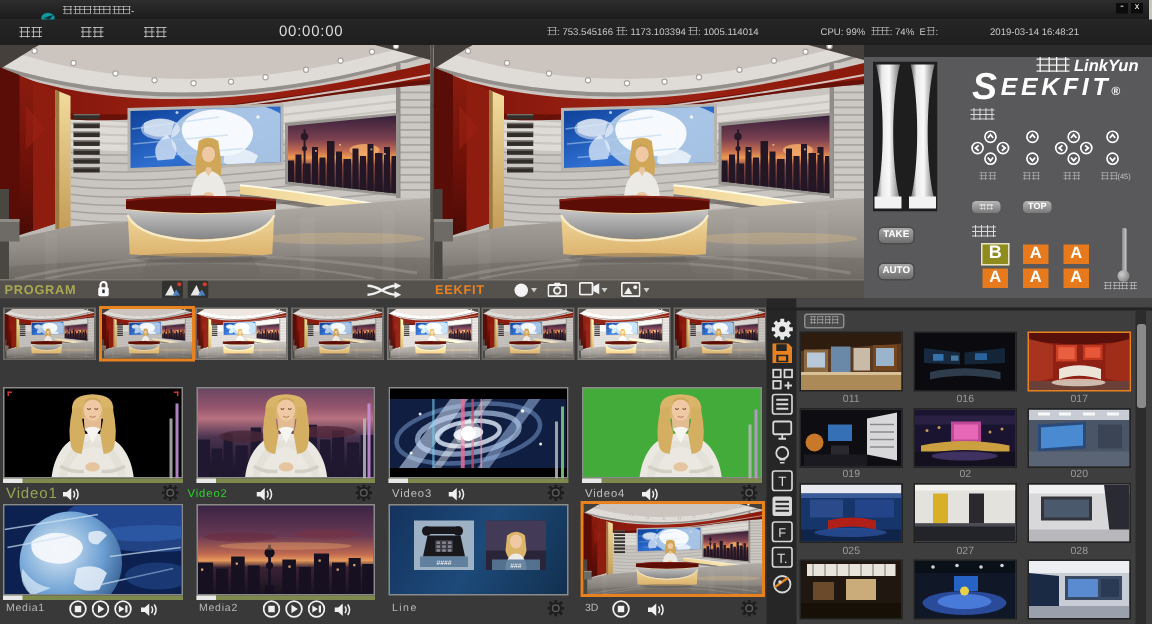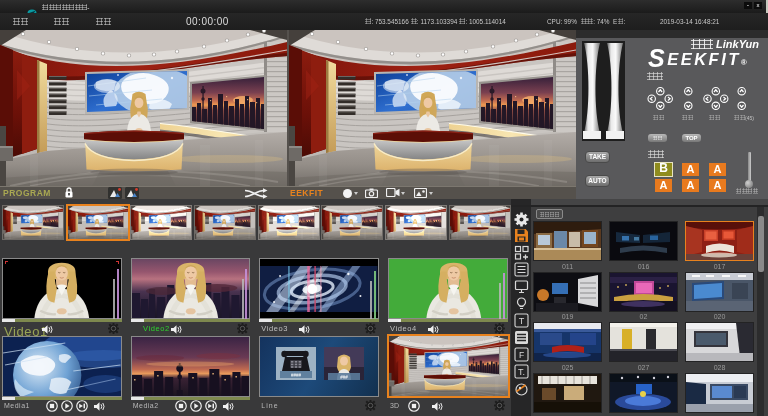--- a/index.html
+++ b/index.html
@@ -443,21 +443,21 @@
 <div class="ab" style="left:449px;top:205px;width:62px;height:35px;border:1px solid #6e6a66"><svg width="60" height="33">
       <use href="#studio"></use>
     </svg></div>
 <div class="ab" style="left:2px;top:257.5px;width:119.5px;height:61.5px;background:#000;border:1px solid #8a8a8a"><svg width="117.5" height="59.5" viewBox="0 0 120 62" preserveAspectRatio="none">
       <use href="#bust"></use>
     </svg><div class="ab" style="left:2px;top:2px;width:3px;height:3px;border-left:1px solid #c33;border-top:1px solid #c33"></div><div class="ab" style="right:2px;top:2px;width:3px;height:3px;border-right:1px solid #c33;border-top:1px solid #c33"></div></div>
 <div class="ab" style="left:113px;top:278.5px;width:2px;height:40px;background:#b9b9b9;opacity:.85"></div>
 <div class="ab" style="left:116.5px;top:268.5px;width:2px;height:50px;background:#c490d8;opacity:.9"></div>
 <div class="ab" style="left:2px;top:319px;width:119.5px;height:3px;background:#7e894e"></div>
 <div class="ab" style="left:2px;top:319px;width:13px;height:3px;background:#e8e8e8"></div>
-<div class="ab" style="left:4px;top:324px;color:#98a455;font-size:13px;letter-spacing:.6px">Video1</div>
+<div class="ab" style="left:4px;top:324px;color:#98a455;font-size:10px;letter-spacing:.6px">Video1</div>
 <svg class="ab" style="left:42px;top:324.5px" width="11" height="9" viewBox="0 0 11 9">
 <path d="M0,3 h2.5 L5.5,0.3 V8.7 L2.5,6 H0 Z" fill="#f0f0f0"></path>
 <path d="M7,2.2 q1.5,2.3 0,4.6 M8.8,1 q2.5,3.5 0,7" stroke="#f0f0f0" stroke-width="1" fill="none"></path>
   </svg>
 <svg class="ab" style="left:108px;top:323px" width="11" height="11" viewBox="0 0 11 11">
 <circle cx="5.5" cy="5.5" r="4" fill="#1d1d1d"></circle>
 <g fill="#1d1d1d">
       <rect x="4.6" y="0" width="1.8" height="2"></rect>
       <rect x="4.6" y="9" width="1.8" height="2"></rect>
       <rect x="0" y="4.6" width="2" height="1.8"></rect>
@@ -488,21 +488,21 @@
       <ellipse cx="85" cy="5" rx="20" ry="4" fill="#54283a" opacity=".8"></ellipse>
     </svg>
 <svg class="ab" style="left:0;top:0" width="117.5" height="59.5" viewBox="0 0 120 62" preserveAspectRatio="none">
       <use href="#bust"></use>
     </svg>
   </div>
 <div class="ab" style="left:241.7px;top:278.5px;width:2px;height:40px;background:#b9b9b9;opacity:.85"></div>
 <div class="ab" style="left:245.2px;top:268.5px;width:2px;height:50px;background:#c490d8;opacity:.9"></div>
 <div class="ab" style="left:130.7px;top:319px;width:119.5px;height:3px;background:#7e894e"></div>
 <div class="ab" style="left:130.7px;top:319px;width:13px;height:3px;background:#e8e8e8"></div>
-<div class="ab" style="left:143px;top:324px;color:#2ed32e;font-size:7.5px;letter-spacing:.6px">Video2</div>
+<div class="ab" style="left:125px;top:324px;color:#2ed32e;font-size:7.5px;letter-spacing:.6px">Video2</div>
 <svg class="ab" style="left:170.7px;top:324.5px" width="11" height="9" viewBox="0 0 11 9">
 <path d="M0,3 h2.5 L5.5,0.3 V8.7 L2.5,6 H0 Z" fill="#f0f0f0"></path>
 <path d="M7,2.2 q1.5,2.3 0,4.6 M8.8,1 q2.5,3.5 0,7" stroke="#f0f0f0" stroke-width="1" fill="none"></path>
   </svg>
 <svg class="ab" style="left:236.7px;top:323px" width="11" height="11" viewBox="0 0 11 11">
 <circle cx="5.5" cy="5.5" r="4" fill="#1d1d1d"></circle>
 <g fill="#1d1d1d">
       <rect x="4.6" y="0" width="1.8" height="2"></rect>
       <rect x="4.6" y="9" width="1.8" height="2"></rect>
       <rect x="0" y="4.6" width="2" height="1.8"></rect>

